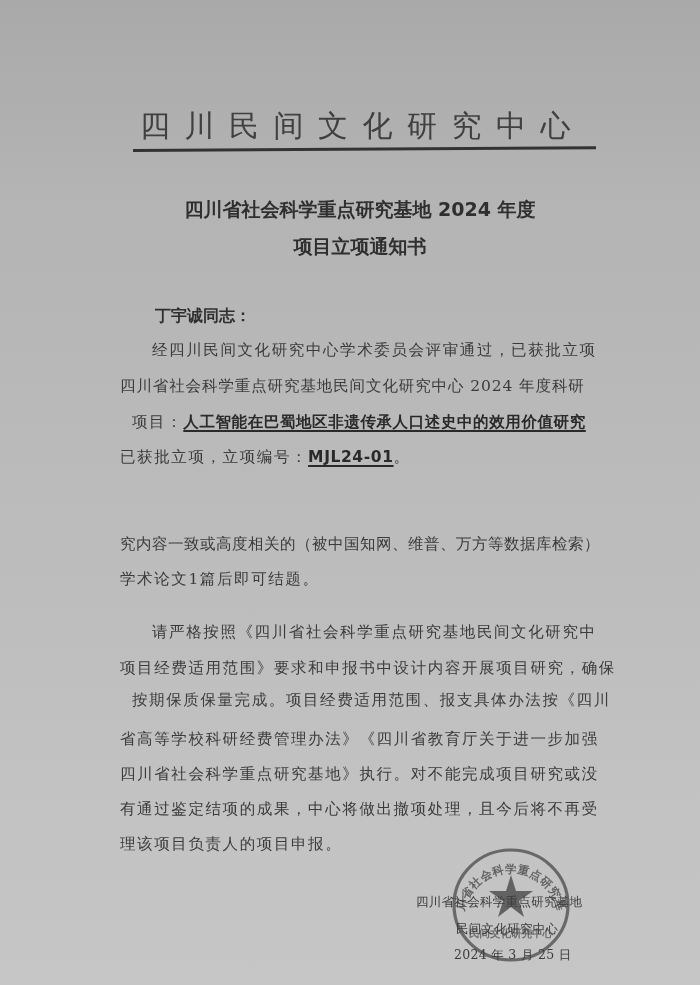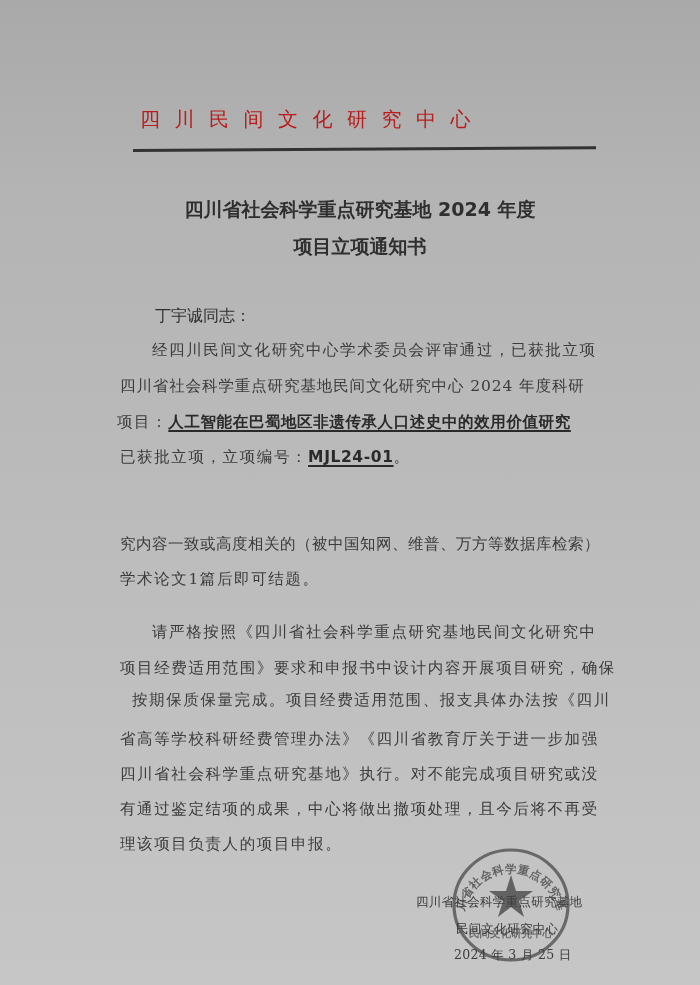--- a/index.html
+++ b/index.html
@@ -19,23 +19,23 @@
       position: absolute;
       left: 0; top: 0;
       width: 700px; height: 985px;
     }
     .org-header {
       position: absolute;
       left: 140px;
       top: 106px;
       width: 440px;
       font-family: Liberation Mono, monospace;
-      font-size: 20px;
+      font-size: 30px;
       letter-spacing: 14.5px;
-      color: #b91c1c;
+      color: #404040;
       white-space: nowrap;
     }
     .header-rule {
       position: absolute;
       left: 133px;
       top: 149px;
       width: 463px;
       height: 3px;
       background: #333;
       transform: rotate(-0.35deg);
@@ -52,21 +52,21 @@
       color: #2f2f2f;
       white-space: nowrap;
     }
     .title-1 { top: 197px; left: 10px; }
     .title-2 { top: 234px; left: 10px; }
     .salutation {
       position: absolute;
       left: 155px;
       top: 306px;
       font-family: "DejaVu Sans", "Liberation Sans", sans-serif;
-      font-weight: normal;
+      font-weight: bold;
       font-size: 16px;
       color: #2f2f2f;
     }
     .line {
       position: absolute;
       font-size: 15.5px;
       letter-spacing: 1.6px;
       white-space: nowrap;
       color: #3b3b3b;
     }
@@ -102,21 +102,21 @@
   <div class="org-header">四川民间文化研究中心</div>
   <div class="header-rule"></div>
 
   <div class="title-line title-1">四川省社会科学重点研究基地 2024 年度</div>
   <div class="title-line title-2">项目立项通知书</div>
 
   <div class="salutation">丁宇诚同志：</div>
 
   <div class="line" style="left:152px; top:340px;">经四川民间文化研究中心学术委员会评审通过，已获批立项</div>
   <div class="line" style="left:120px; top:376px; letter-spacing:0.9px;">四川省社会科学重点研究基地民间文化研究中心 2024 年度科研</div>
-  <div class="line" style="left:117px; top:412px;">
+  <div class="line" style="left:132px; top:412px;">
     <span>项目：</span><span class="bold-u">人工智能在巴蜀地区非遗传承人口述史中的效用价值研究</span>
   </div>
   <div class="line" style="left:120px; top:447px;">
     <span>已获批立项，立项编号：</span><span class="bold-u">MJL24-01</span><span>。</span>
   </div>
 
   <div class="line" style="left:120px; top:534px; letter-spacing:0.5px;">究内容一致或高度相关的（被中国知网、维普、万方等数据库检索）</div>
   <div class="line" style="left:120px; top:569px;">学术论文1篇后即可结题。</div>
 
   <div class="line" style="left:152px; top:622px;">请严格按照《四川省社会科学重点研究基地民间文化研究中</div>

